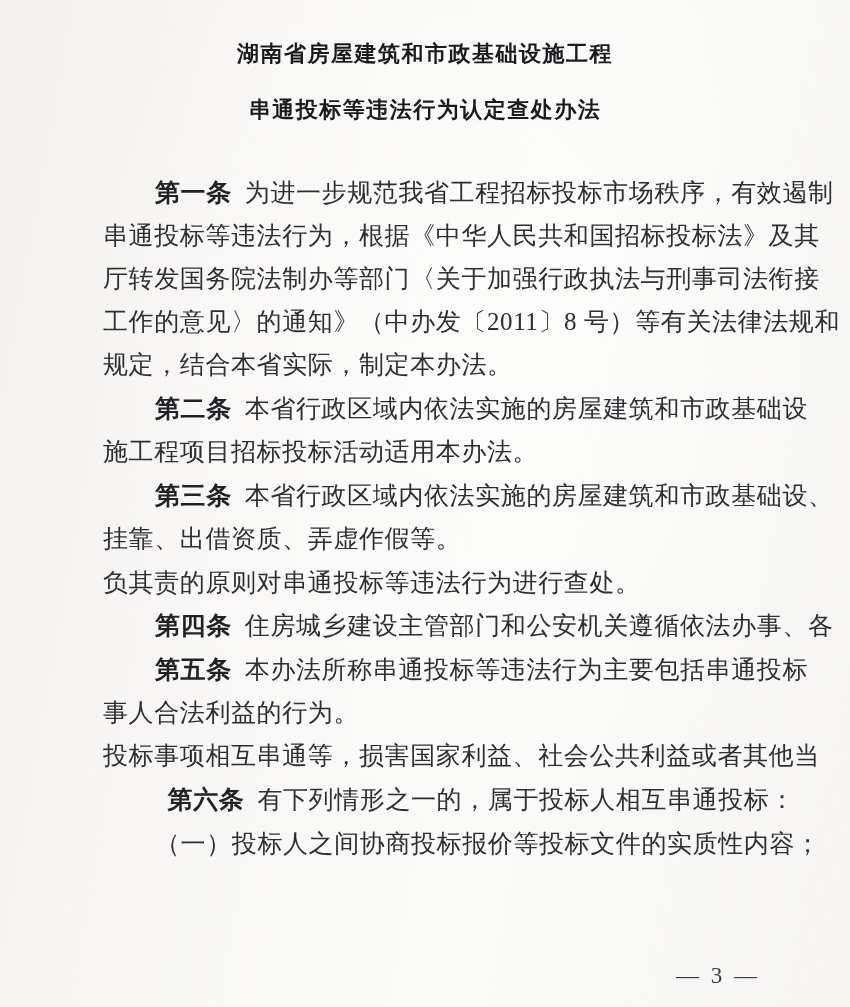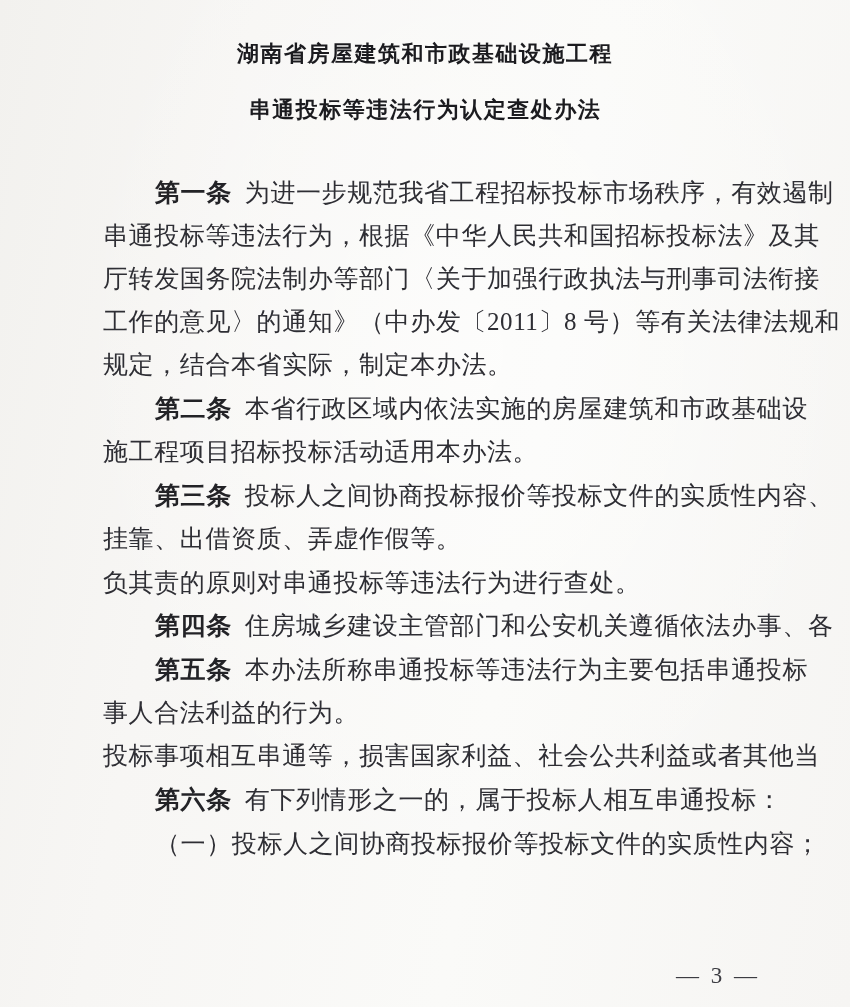--- a/index.html
+++ b/index.html
@@ -37,21 +37,21 @@
     top: 171px;
     left: 103px;
     width: 692px;
     font-size: 25px;
     line-height: 43px;
     letter-spacing: 0.6px;
     color: #2e2e34;
   }
   .para { margin: 0 0 1px 0; }
   .line { white-space: nowrap; }
-  .line.indent { padding-left: 52px; }
+  .line.indent { padding-left: 52px; text-align: right; }
   .hd {
     font-weight: bold;
     font-family: "Liberation Sans", sans-serif;
     color: #232327;
     margin-right: 13px;
   }
   .page-number {
     position: absolute;
     right: 90px;
     bottom: 18px;
@@ -76,21 +76,21 @@
         <div class="line"><span>串通投标等违法行为，根据《中华人民共和国招标投标法》及其</span></div>
         <div class="line"><span>厅转发国务院法制办等部门〈关于加强行政执法与刑事司法衔接</span></div>
         <div class="line"><span>工作的意见〉的通知》（中办发〔2011〕8 号）等有关法律法规和</span></div>
         <div class="line"><span>规定，结合本省实际，制定本办法。</span></div>
       </div>
       <div class="para">
         <div class="line indent"><span class="hd">第二条</span><span>本省行政区域内依法实施的房屋建筑和市政基础设</span></div>
         <div class="line"><span>施工程项目招标投标活动适用本办法。</span></div>
       </div>
       <div class="para">
-        <div class="line indent"><span class="hd">第三条</span><span>投标人之间协商投标报价等投标文件的实质性内容、</span></div>
+        <div class="line indent"><span class="hd">第三条</span><span>本省行政区域内依法实施的房屋建筑和市政基础设、</span></div>
         <div class="line"><span>挂靠、出借资质、弄虚作假等。</span></div>
       </div>
       <div class="para">
         <div class="line"><span>负其责的原则对串通投标等违法行为进行查处。</span></div>
         <div class="line indent"><span class="hd">第四条</span><span>住房城乡建设主管部门和公安机关遵循依法办事、各</span></div>
       </div>
       <div class="para">
         <div class="line indent"><span class="hd">第五条</span><span>本办法所称串通投标等违法行为主要包括串通投标</span></div>
         <div class="line"><span>事人合法利益的行为。</span></div>
         <div class="line"><span>投标事项相互串通等，损害国家利益、社会公共利益或者其他当</span></div>

